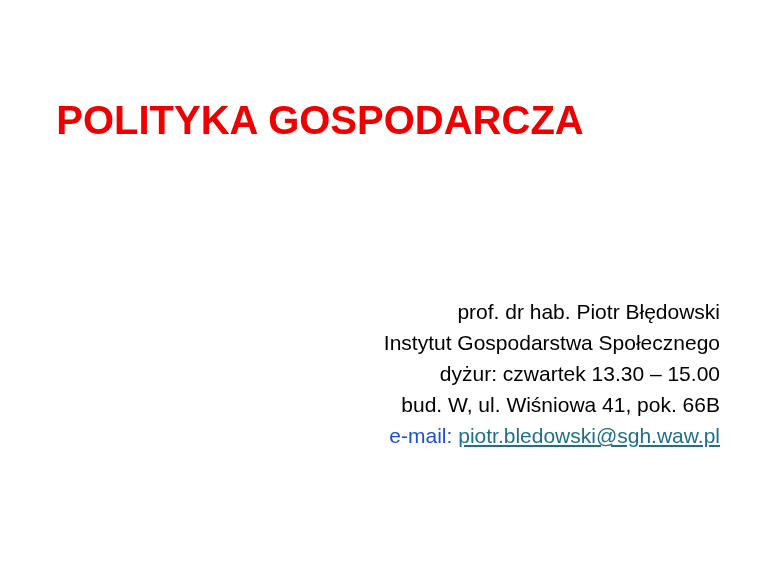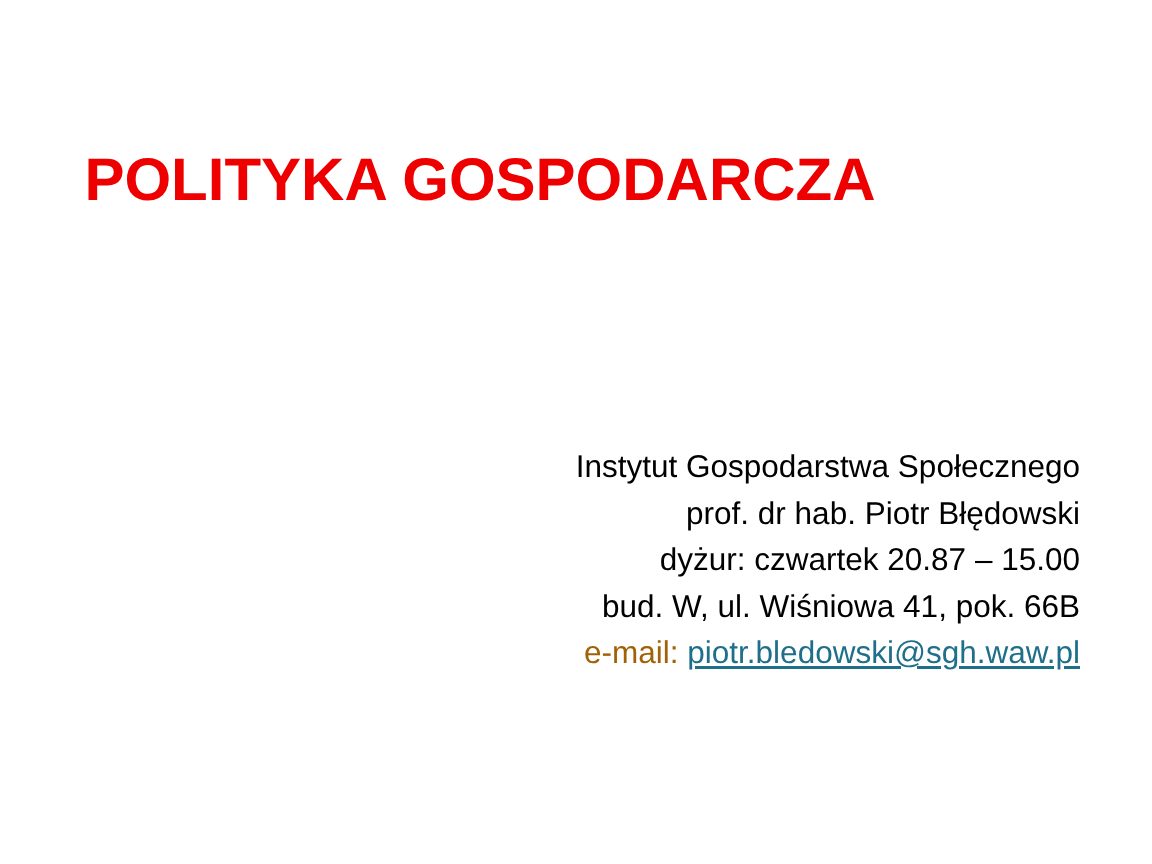--- a/index.html
+++ b/index.html
@@ -49,33 +49,33 @@
     white-space: nowrap;
   }
   .detail-line.link-line {
     color: #1f6f8b;
   }
   .email-link,
   .site-link {
     color: #1f6f8b;
   }
   .email-label {
-    color: #a16207;
+    color: #1d4ed8;
   }
 </style>
 </head>
 <body>
 
 <div class="slide">
 
   <div class="title-block">
     <div class="title-line">POLITYKA GOSPODARCZA</div>
   </div>
 
   <div class="details-block">
+    <div class="detail-line">prof. dr hab. Piotr Błędowski</div>
     <div class="detail-line">Instytut Gospodarstwa Społecznego</div>
-    <div class="detail-line">prof. dr hab. Piotr Błędowski</div>
-    <div class="detail-line">dyżur: czwartek 20.87 – 15.00</div>
+    <div class="detail-line">dyżur: czwartek 13.30 – 15.00</div>
     <div class="detail-line">bud. W, ul. Wiśniowa 41, pok. 66B</div>
     <div class="detail-line"><span class="email-label">e-mail: </span><a class="email-link" href="#">piotr.bledowski@sgh.waw.pl</a></div>
   </div>
 
 </div>
 
 </body></html>

